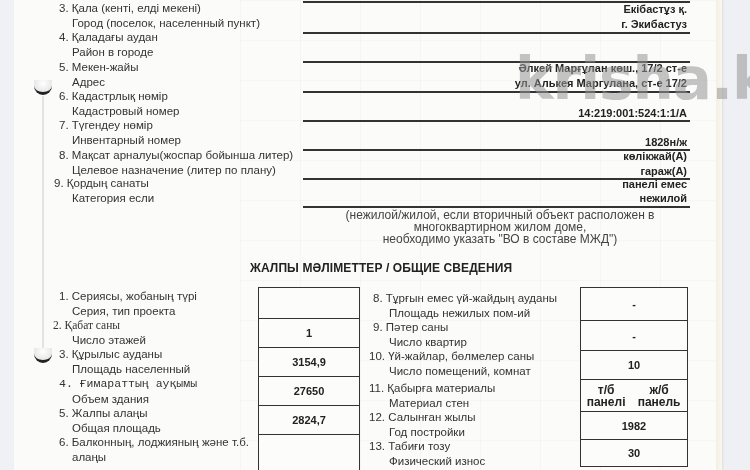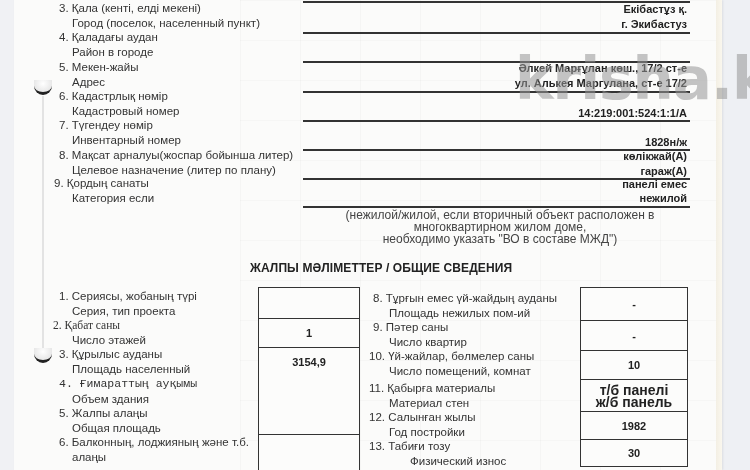--- a/index.html
+++ b/index.html
@@ -38,21 +38,21 @@
     }
     .note { font-size: 12px; color: #444; text-align: center; line-height: 12px; }
     .section-title { font-size: 12px; font-weight: bold; color: #222; letter-spacing: 0.1px; }
     .tbl { position: absolute; border: 1.5px solid #333; background: #fcfcfb; }
     .cell {
       position: absolute; left: 0; right: 0; border-top: 1.2px solid #333;
       display: flex; align-items: center; justify-content: center;
       font-size: 11px; font-weight: bold; color: #222; text-align: center;
     }
     .cell.first { border-top: none; }
-    .cell.small { font-size: 14px; line-height: 12px; flex-direction: column; }
+    .cell.small { font-size: 12px; line-height: 12px; }
     .watermark {
       position: absolute; left: 515px; top: 50px;
       font-size: 58px; font-weight: bold; color: rgba(150,150,150,0.55);
       letter-spacing: -1px; font-family: "DejaVu Sans", sans-serif;
       pointer-events: none; line-height: 58px;
     }
     .grid-faint {
       position: absolute; left: 240px; top: 0; width: 480px; height: 470px;
       background-image:
         linear-gradient(to right, rgba(0,0,0,0.025) 1px, transparent 1px),
@@ -176,20 +176,22 @@
 <div class="abs lbl" style="left:59px; top:435px;">
   <span>6.</span>
   <span>Балконның, лоджияның және т.б.</span>
 </div>
 <div class="abs lbl" style="left:72px; top:450px;">алаңы</div>
 
 <div class="tbl" style="left:258px; top:287px; width:100px; height:190px;">
   <div class="cell first" style="top:0; height:30px;"></div>
   <div class="cell" style="top:30px; height:28px;">1</div>
   <div class="cell" style="top:59px; height:28px;">3154,9</div>
+  <div class="cell" style="top:88px; height:28px;">27650</div>
+  <div class="cell" style="top:117px; height:28px;">2824,7</div>
   <div class="cell" style="top:146px; height:40px;"></div>
 </div>
 
 <div class="abs lbl" style="left:373px; top:291px;">
   <span>8.</span>
   <span>Тұрғын емес үй-жайдың ауданы</span>
 </div>
 <div class="abs lbl" style="left:389px; top:306px;">Площадь нежилых пом-ий</div>
 
 <div class="abs lbl" style="left:373px; top:320px;">
@@ -213,21 +215,21 @@
 <div class="abs lbl" style="left:369px; top:410px;">
   <span>12.</span>
   <span>Салынған жылы</span>
 </div>
 <div class="abs lbl" style="left:389px; top:425px;">Год постройки</div>
 
 <div class="abs lbl" style="left:369px; top:439px;">
   <span>13.</span>
   <span>Табиғи тозу</span>
 </div>
-<div class="abs lbl" style="left:410px; top:454px;">Физический износ</div>
+<div class="abs lbl" style="left:389px; top:454px;">Физический износ</div>
 
 <div class="tbl" style="left:580px; top:287px; width:106px; height:178px;">
   <div class="cell first" style="top:0; height:32px;">-</div>
   <div class="cell" style="top:32px; height:29px;">-</div>
   <div class="cell" style="top:62px; height:28px;">10</div>
   <div class="cell small" style="top:91px; height:31px;">
     <span>т/б панелі</span>
     <span>ж/б панель</span>
   </div>
   <div class="cell" style="top:123px; height:27px;">1982</div>

